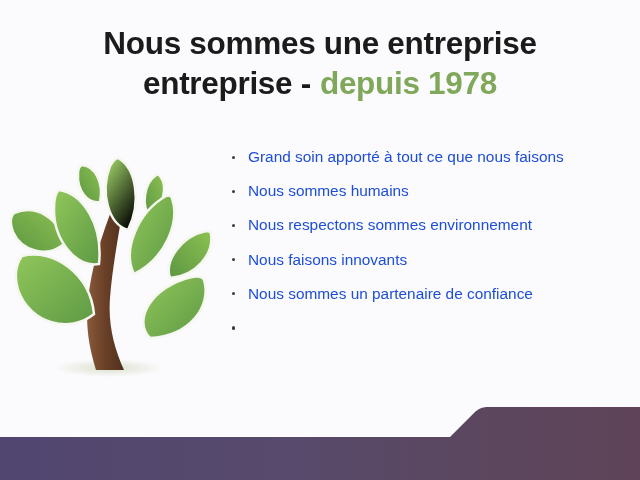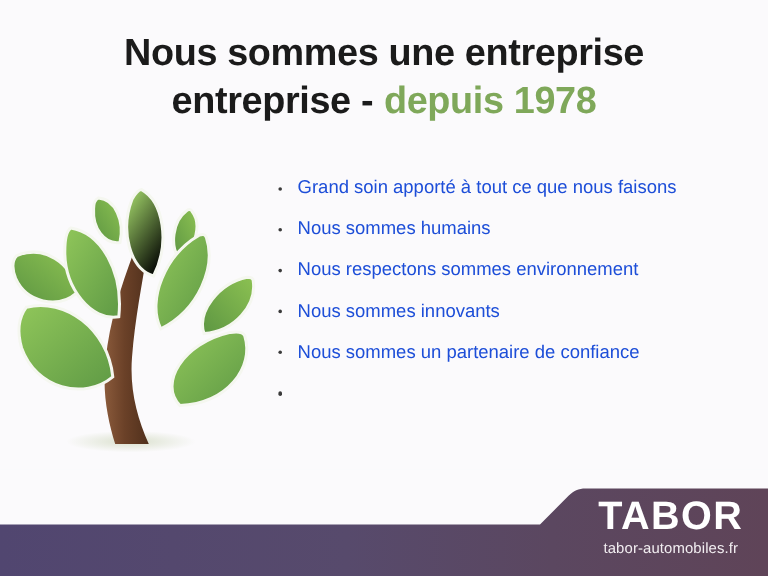--- a/index.html
+++ b/index.html
@@ -185,35 +185,31 @@
 
     <path d="M203 96 C 206 116, 188 138, 162 140 C 156 122, 174 98, 198 93 C 201 93, 203 94, 203 96 Z" fill="url(#leafGradB)" stroke="#f5f7f0" stroke-width="2.5"></path>
 
     <path d="M196 142 C 204 168, 182 198, 142 200 C 124 182, 144 148, 184 139 C 191 138, 195 139, 196 142 Z" fill="url(#leafGradA)" stroke="#f5f7f0" stroke-width="2.5"></path>
   </svg>
 
   <ul id="bullet-list">
     <li><span class="bullet-dot"></span><span>Grand soin apporté à tout ce que nous faisons</span></li>
     <li><span class="bullet-dot"></span><span>Nous sommes humains</span></li>
     <li><span class="bullet-dot"></span><span>Nous respectons sommes environnement</span></li>
-    <li><span class="bullet-dot"></span><span>Nous sommes innovants</span></li>
+    <li><span class="bullet-dot"></span><span>Nous faisons innovants</span></li>
     <li><span class="bullet-dot"></span><span>Nous sommes un partenaire de confiance</span></li>
     <li><span class="bullet-dot"></span></li>
   </ul>
 
   <svg id="footer-bar" viewBox="0 0 640 75" preserveAspectRatio="none" aria-hidden="true">
     <defs>
       <linearGradient id="footerGrad" x1="0" y1="0" x2="1" y2="0">
         <stop offset="0%" stop-color="#514670"></stop>
         <stop offset="45%" stop-color="#574a6c"></stop>
         <stop offset="72%" stop-color="#5b4760"></stop>
         <stop offset="100%" stop-color="#5f4458"></stop>
       </linearGradient>
     </defs>
     <path d="M0 32 L 450 32 L 474 8 C 478 4, 482 2, 488 2 L 640 2 L 640 75 L 0 75 Z" fill="url(#footerGrad)"></path>
   </svg>
 
-  <div id="brand-lockup">
-    <span id="brand-wordmark">TABOR</span>
-    <span id="brand-tagline">tabor-automobiles.fr</span>
-  </div>
 
 </div>
 
 </body></html>

